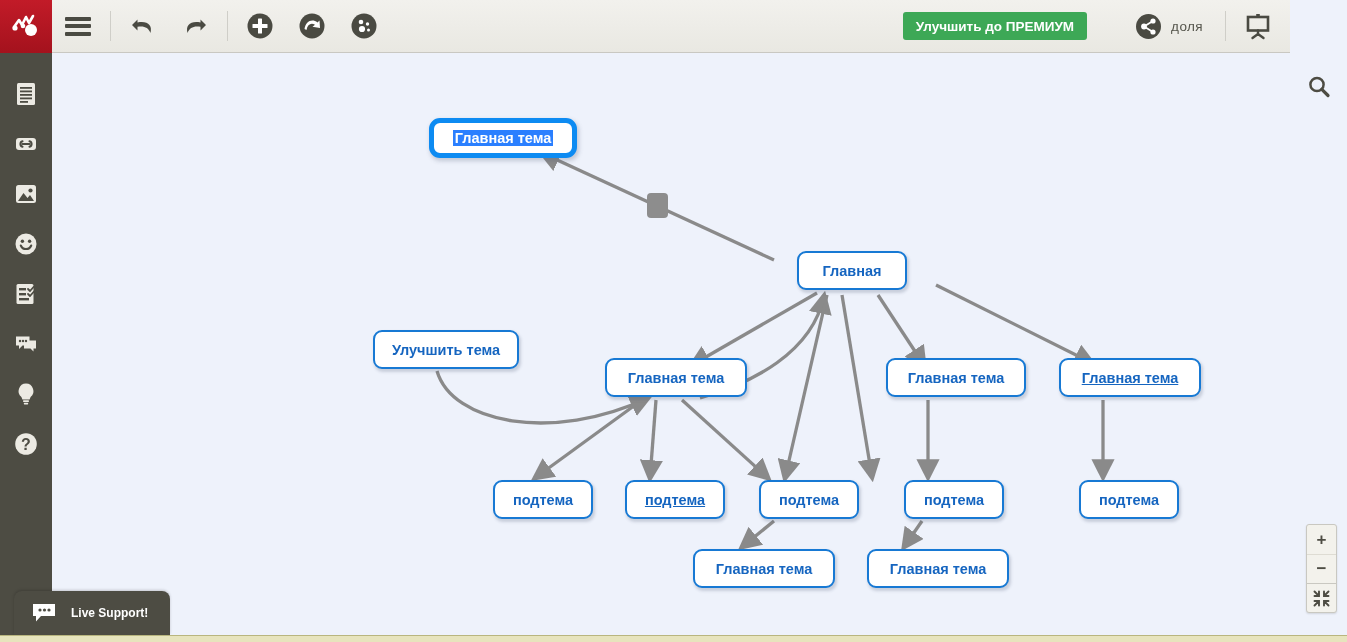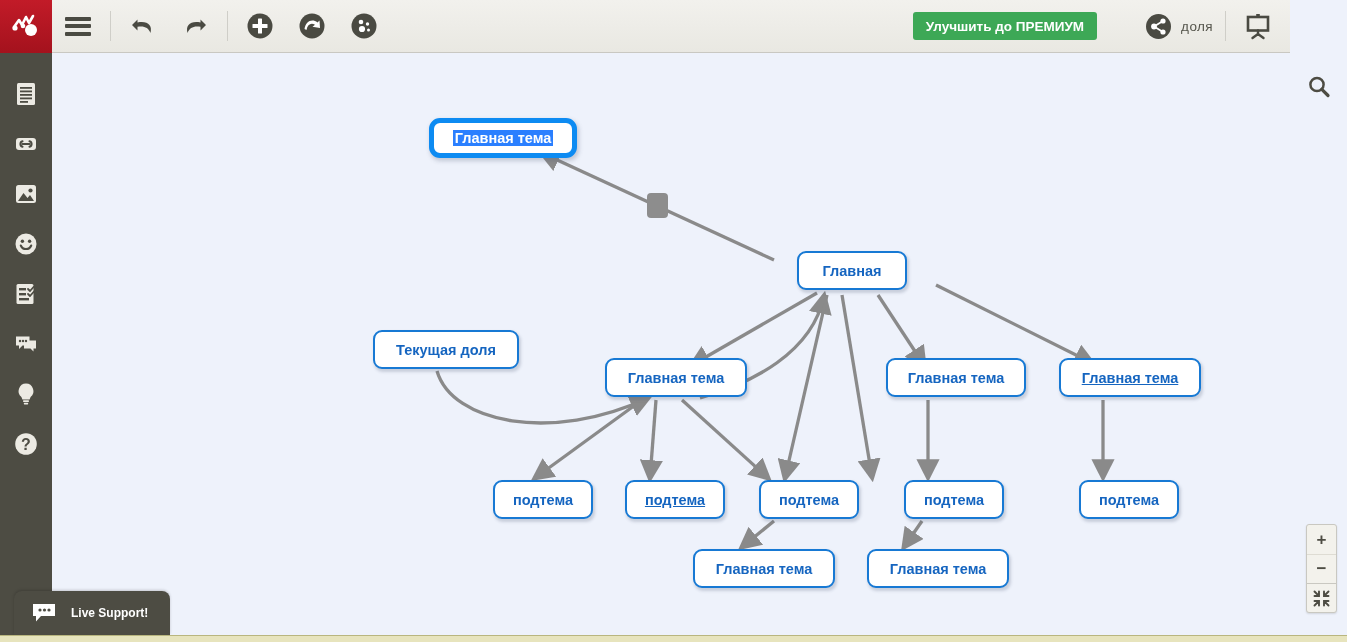--- a/index.html
+++ b/index.html
@@ -57,21 +57,21 @@
     color: #ffffff; font-size: 13.5px; font-weight: bold;
     border-radius: 3px; padding: 0 13px;
     display: flex; align-items: center; justify-content: center;
     cursor: pointer; flex: 0 0 auto;
     border: none;
     white-space: nowrap;
     font-family: "Liberation Sans", sans-serif;
   }
   #share-group {
     display: flex; align-items: center; gap: 9px;
-    margin-left: 48px; margin-right: 6px;
+    margin-left: 48px; margin-right: 16px;
     flex: 0 0 auto; cursor: pointer;
   }
   #share-label {
     font-size: 13.5px; color: #55554c; letter-spacing: .4px;
   }
   #present-btn { margin-right: 6px; }
 
   
   #sidebar {
     position: absolute; left: 0; top: 53px;
@@ -401,21 +401,21 @@
 
     <div id="nodes-layer">
         <div style="position: absolute; left: 595px; top: 140px; width: 21px; height: 25px; background: rgb(141, 141, 141); border-radius: 4px;"></div>
         <div class="node selected" style="left: 351px; top: 65px; width: 148px; height: 40px;">
           <span>Главная тема</span>
         </div>
         <div class="node" style="left: 719px; top: 198px; width: 110px; height: 39px;">
           <span>Главная</span>
         </div>
         <div class="node" style="left: 295px; top: 277px; width: 146px; height: 39px;">
-          <span>Текущая доля</span>
+          <span>Улучшить тема</span>
         </div>
         <div class="node" style="left: 527px; top: 305px; width: 142px; height: 39px;">
           <span>Главная тема</span>
         </div>
         <div class="node" style="left: 808px; top: 305px; width: 140px; height: 39px;">
           <span>Главная тема</span>
         </div>
         <div class="node underlined" style="left: 981px; top: 305px; width: 142px; height: 39px;">
           <span>Главная тема</span>
         </div>

